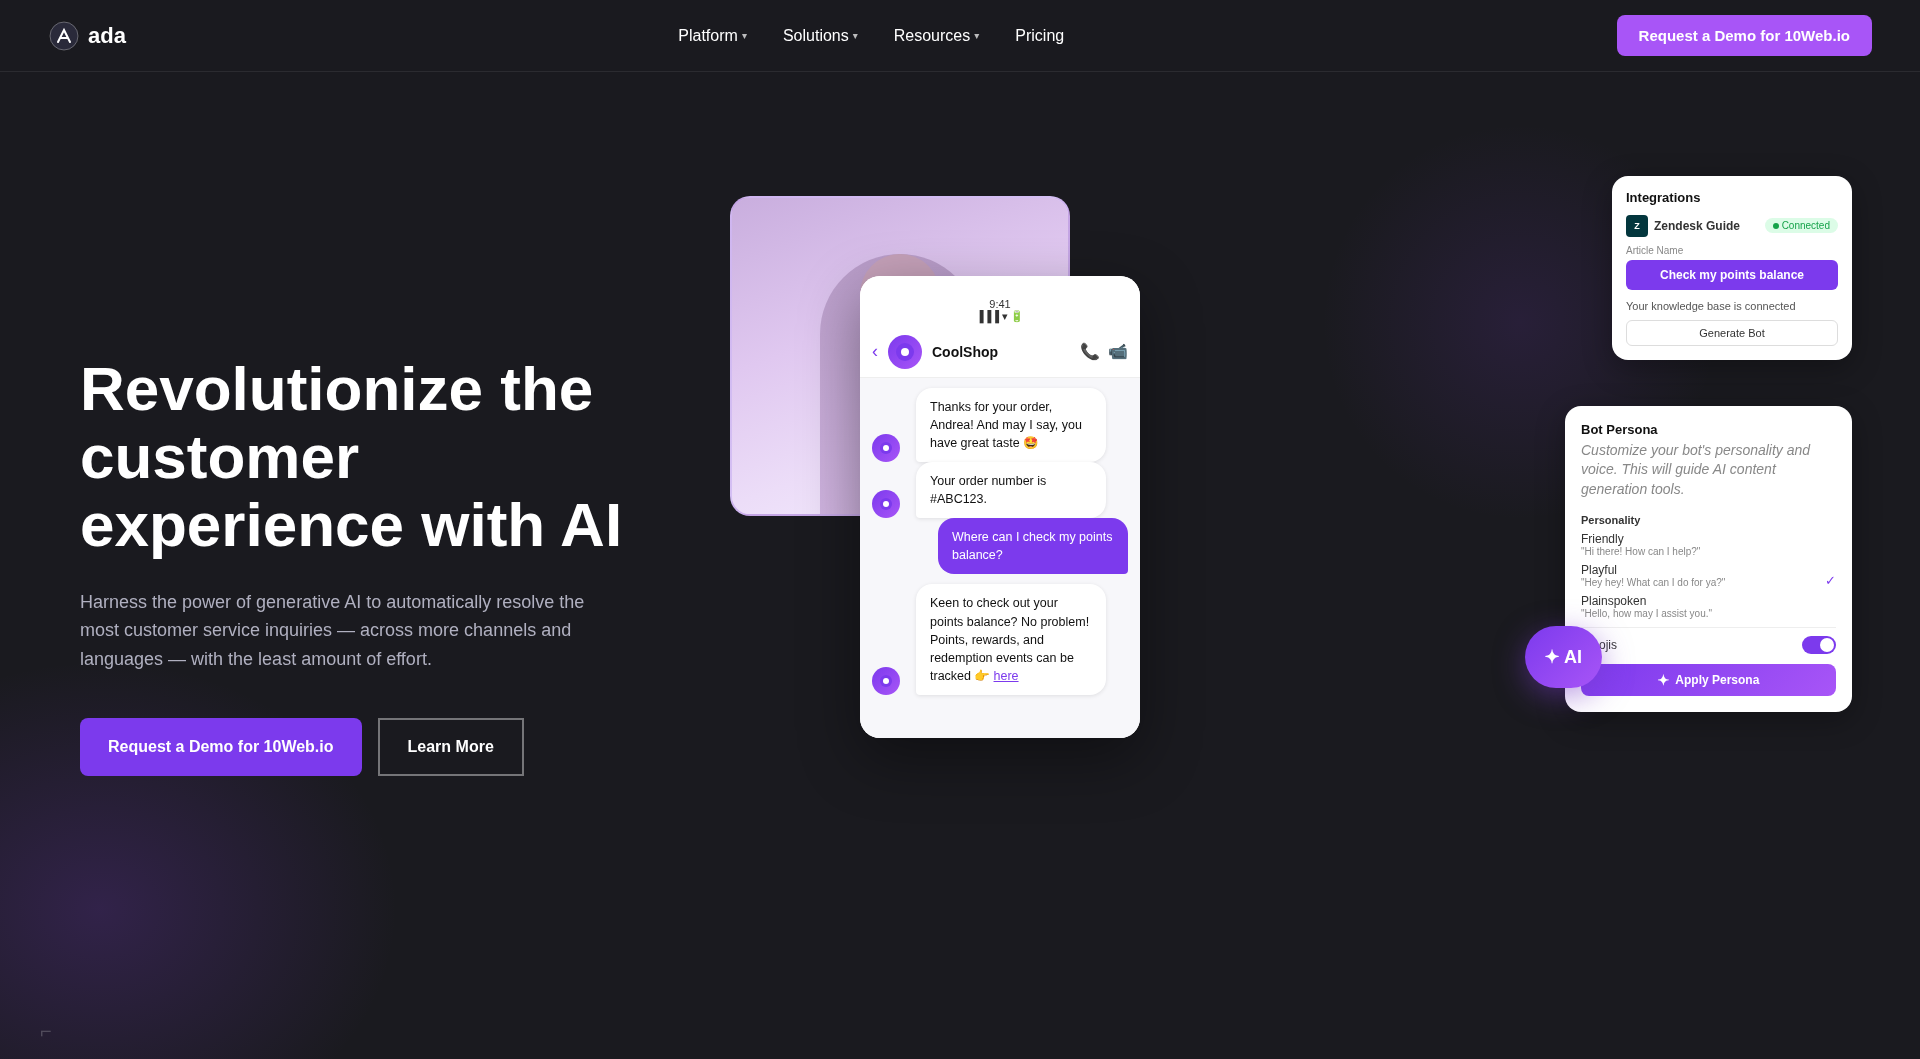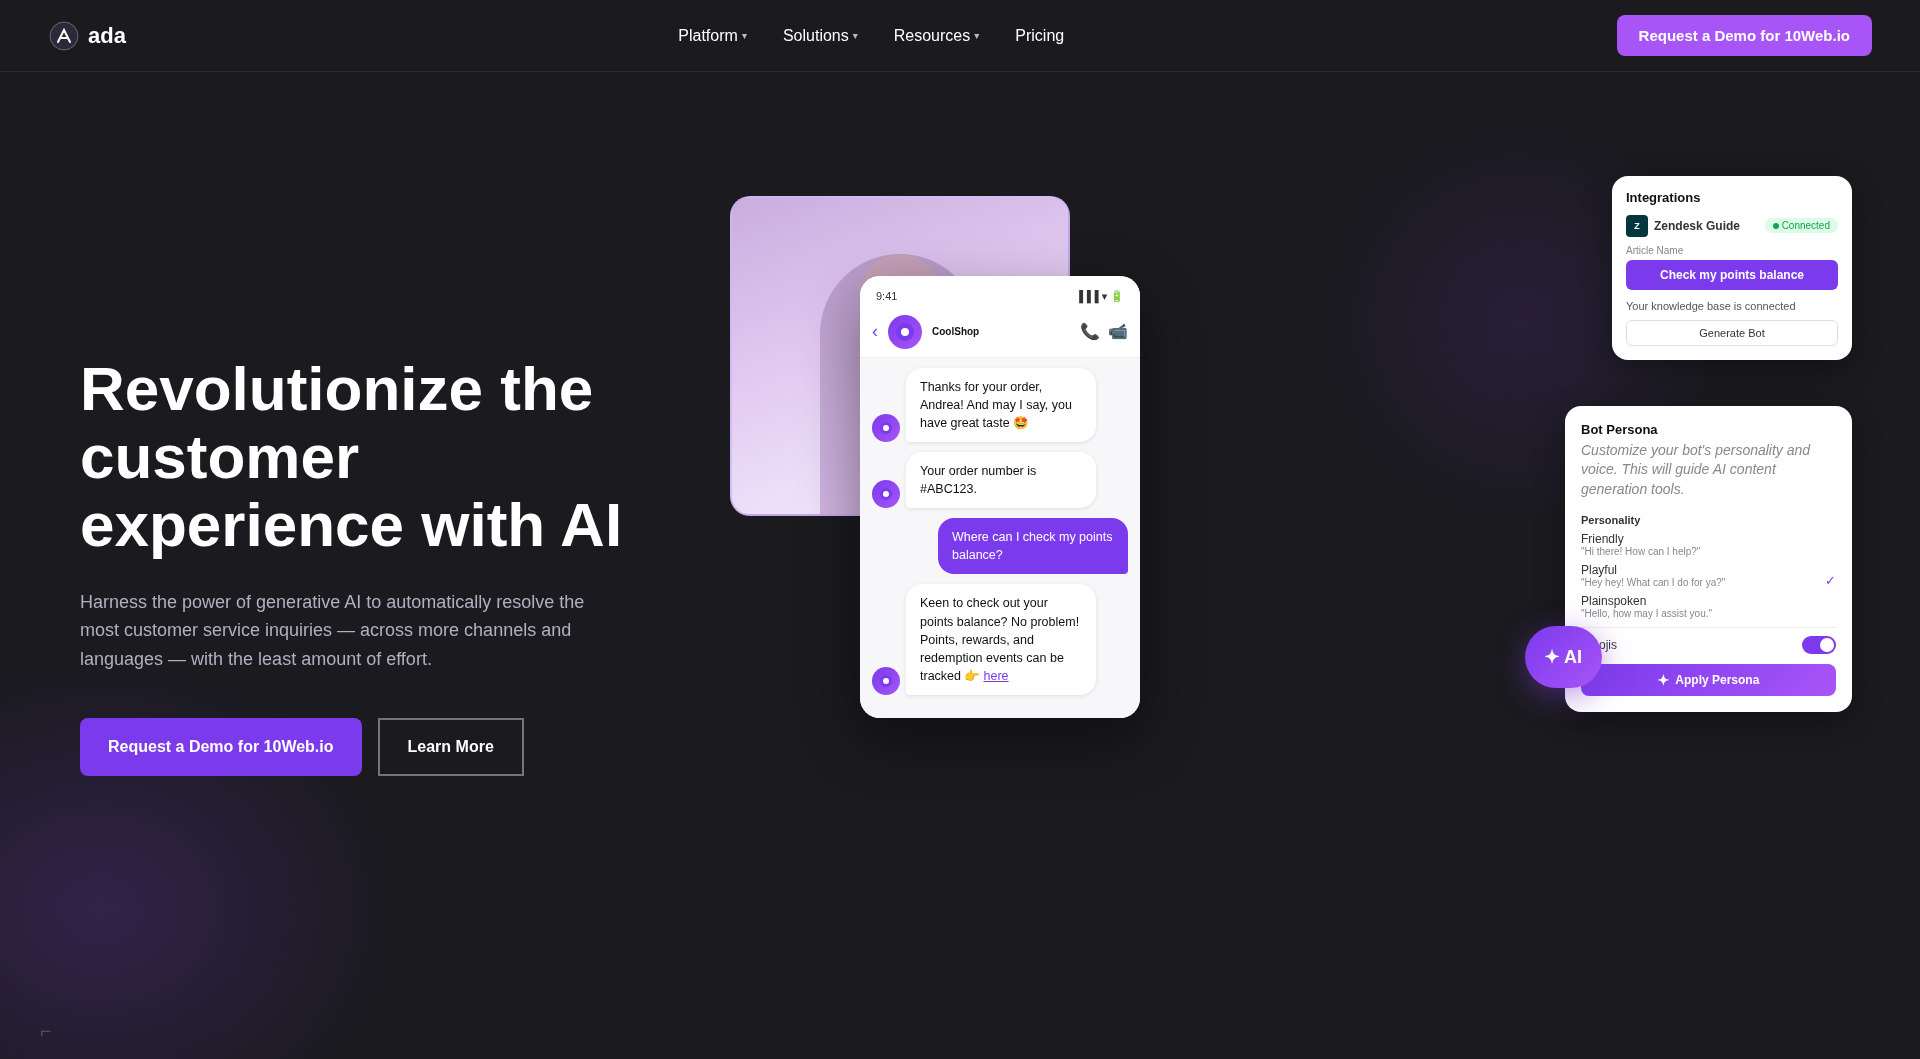--- a/index.html
+++ b/index.html
@@ -227,26 +227,27 @@
       top: 100px;
       width: 280px;
       background: #fff;
       border-radius: 20px;
       box-shadow: 0 20px 60px rgba(0,0,0,0.4);
       overflow: hidden;
       z-index: 3;
     }
     .chat-status-bar {
       background: #fff;
-      padding: 14px 16px 4px;
+      padding: 22px 16px 4px;
       font-size: 11px;
       color: #333;
       display: flex;
       justify-content: space-between;
       align-items: center;
+      flex-direction: column;
     }
     .chat-header {
       background: #fff;
       padding: 8px 12px;
       display: flex;
       align-items: center;
       gap: 10px;
       border-bottom: 1px solid #eee;
     }
     .chat-back { color: #7c3aed; font-size: 18px; }
@@ -255,29 +256,28 @@
       height: 34px;
       border-radius: 50%;
       background: linear-gradient(135deg, #7c3aed, #a855f7);
       display: flex;
       align-items: center;
       justify-content: center;
       font-size: 14px;
       color: #fff;
       font-weight: 700;
     }
-    .chat-name { font-weight: 700; font-size: 10px; color: #111; }
+    .chat-name { font-weight: 700; font-size: 14px; color: #111; }
     .chat-icons-row { margin-left: auto; display: flex; gap: 8px; color: #555; font-size: 16px; }
     .chat-body { padding: 10px 12px; background: #f7f7fa; min-height: 360px; }
 
     .chat-bubble-bot {
       display: flex;
       align-items: flex-end;
-      gap: 6px;
-      margin-bottom: 10px;
+      gap: 16px;
     }
     .bot-avatar-small {
       width: 28px;
       height: 28px;
       border-radius: 50%;
       background: linear-gradient(135deg, #7c3aed, #a855f7);
       flex-shrink: 0;
       display: flex;
       align-items: center;
       justify-content: center;

